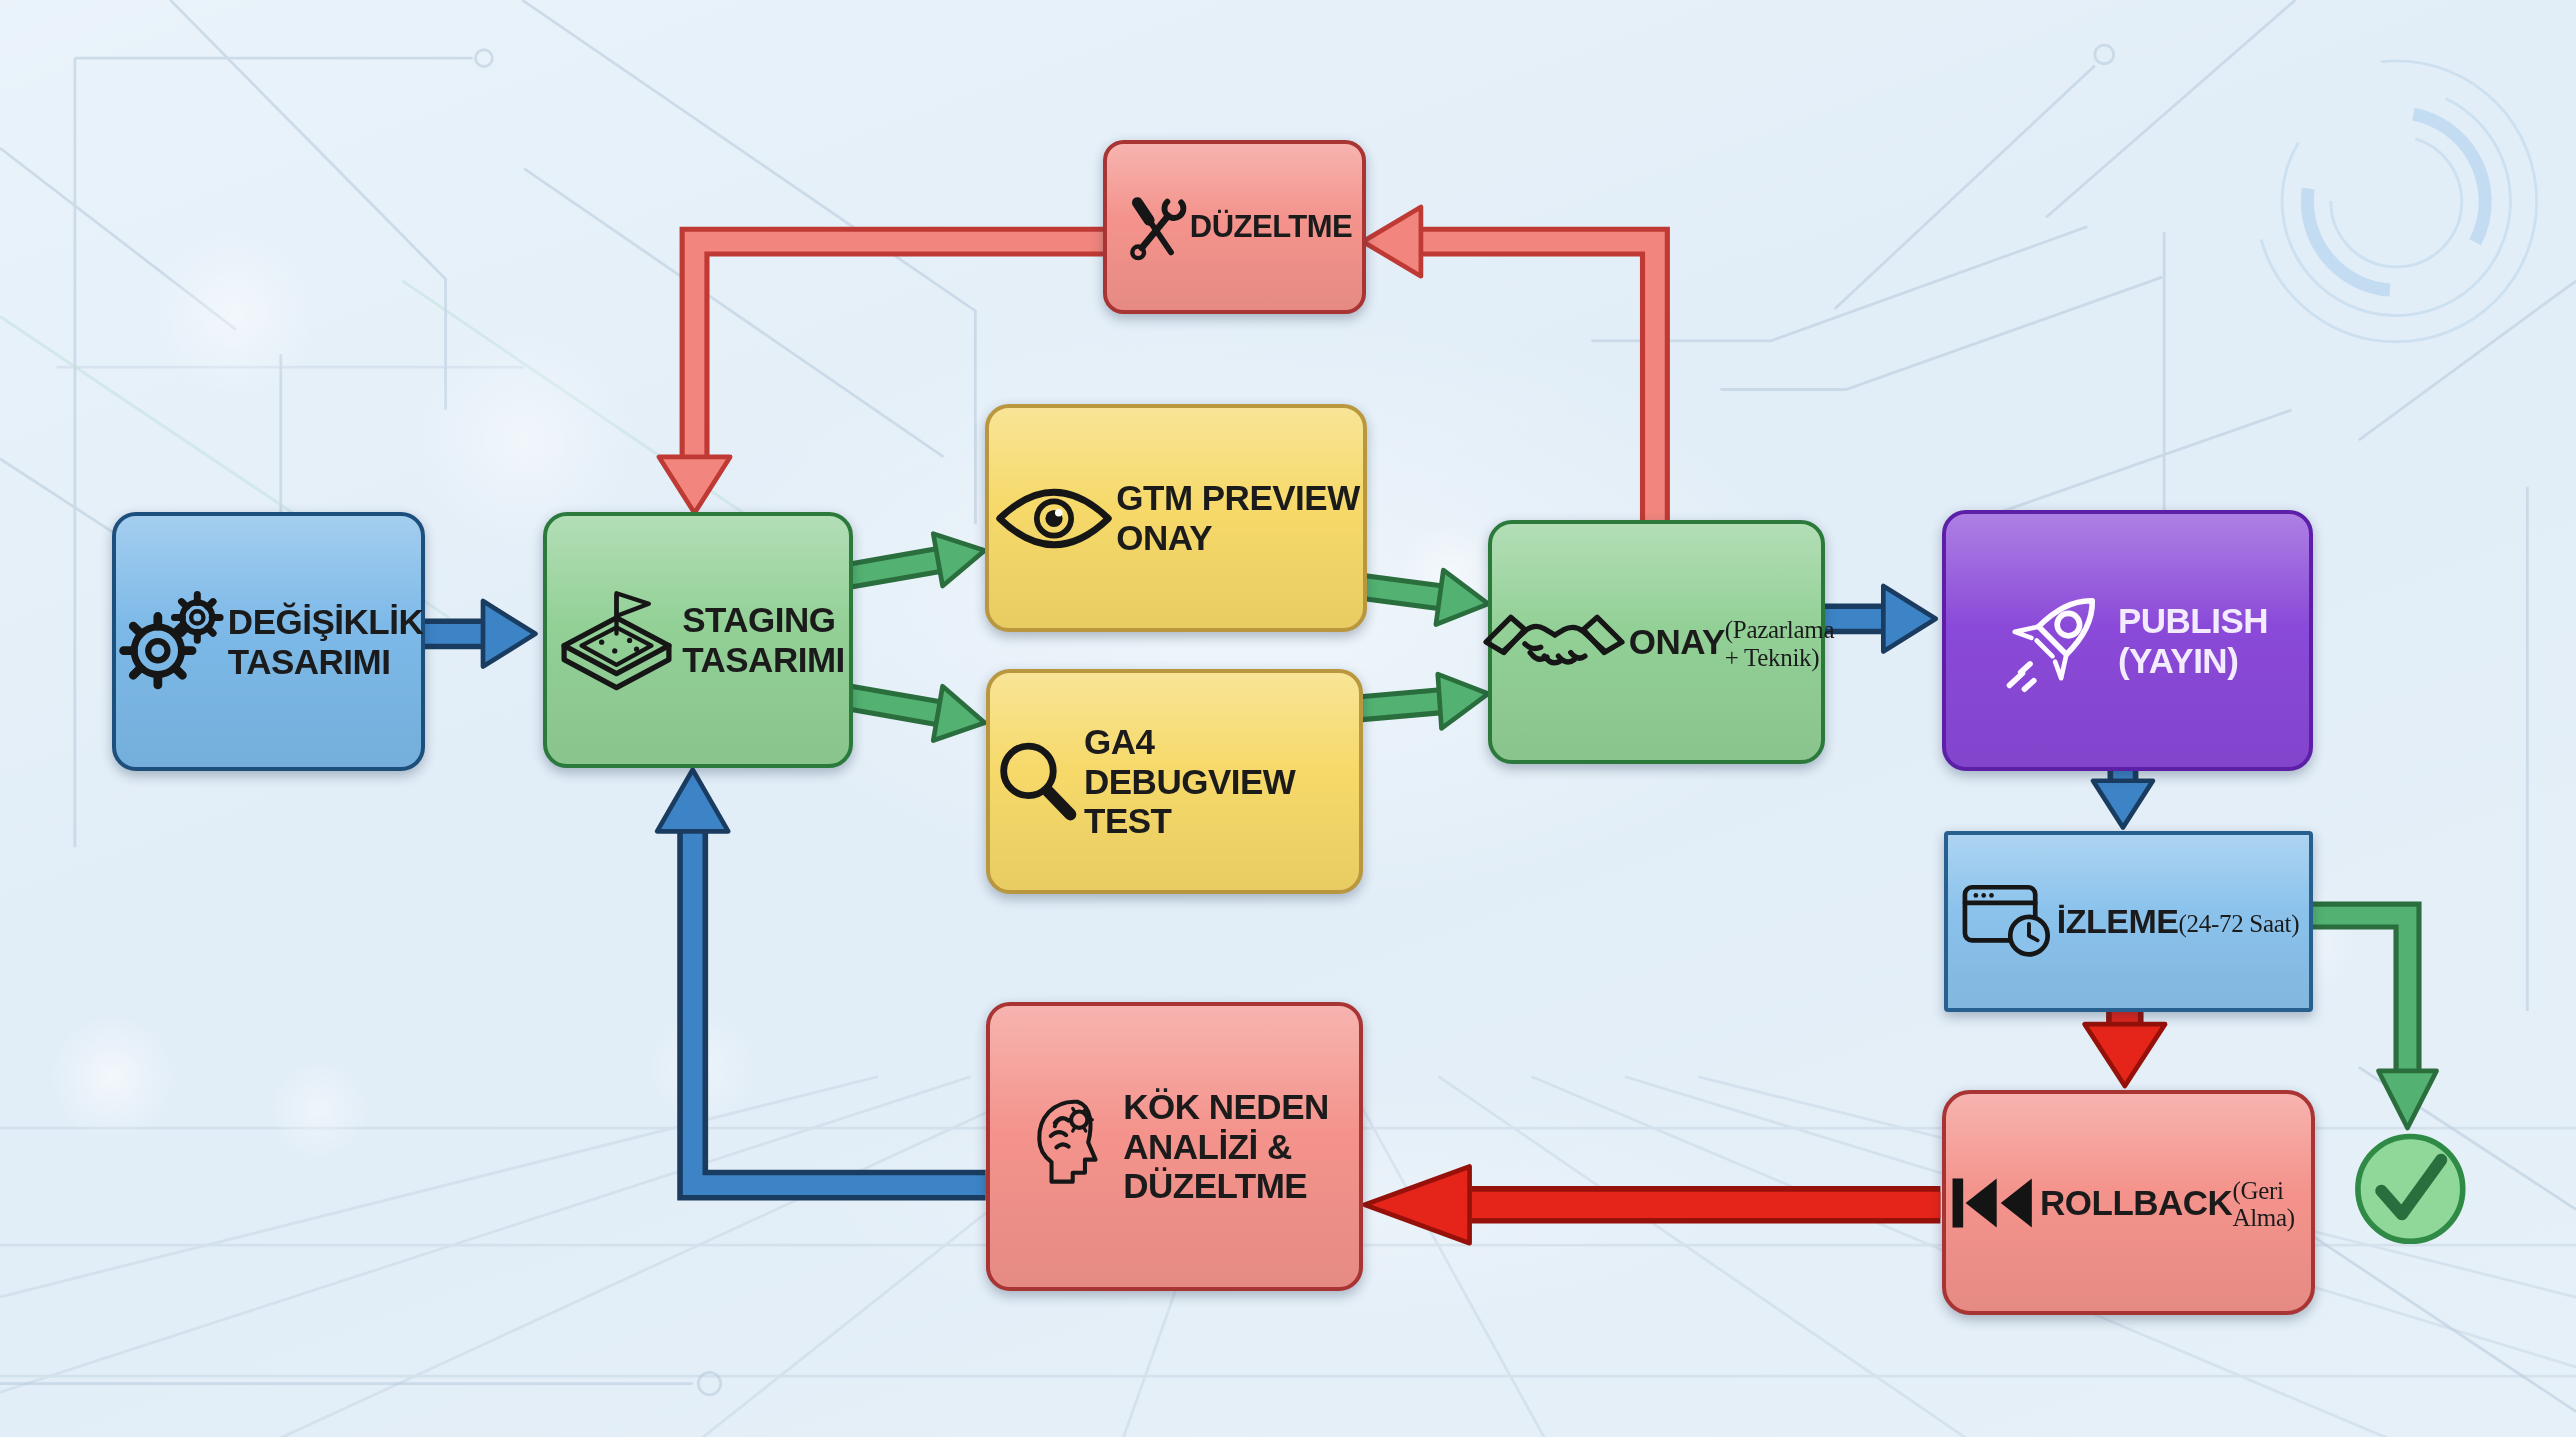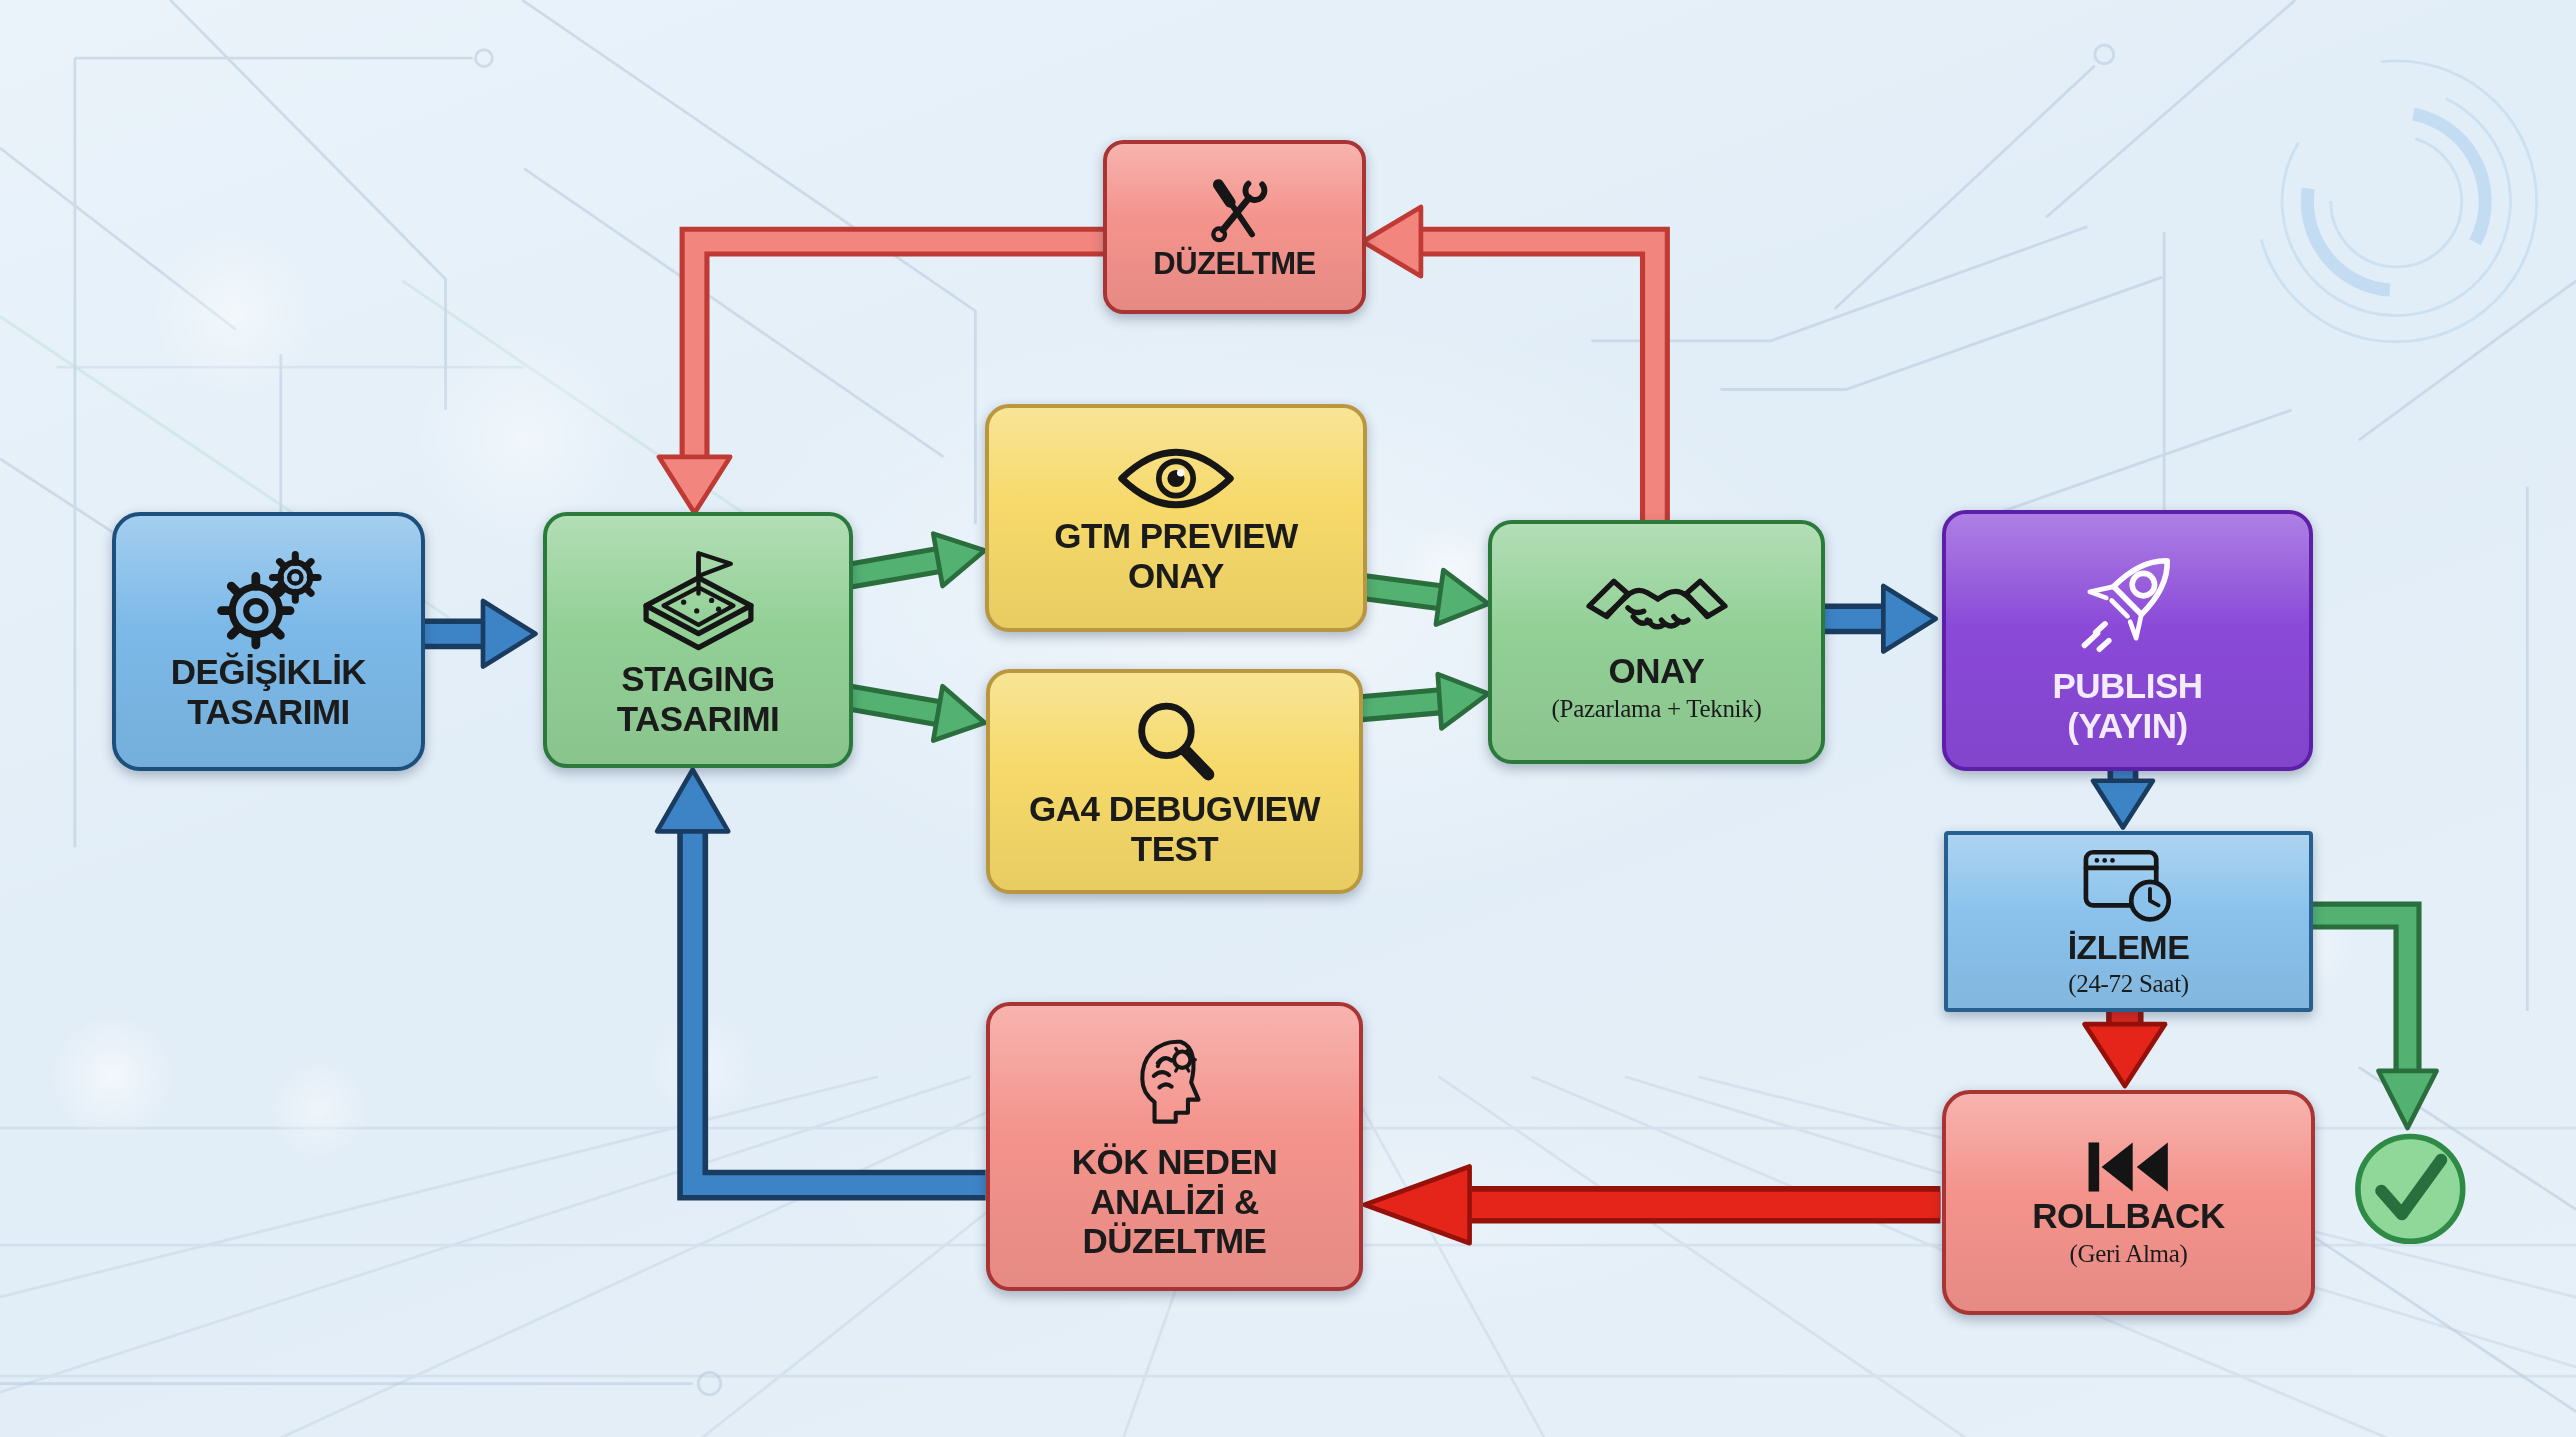--- a/index.html
+++ b/index.html
@@ -2,30 +2,30 @@
 <html style="font-size:15px"><head>
 <meta charset="utf-8">
 <style>
   html,body{margin:0;padding:0;background:#dfeaf4;}
   #stage{position:relative;width:2576px;height:1438px;overflow:hidden;
          background:linear-gradient(160deg,#eaf3fa 0%,#e1edf7 45%,#e6f0f8 100%);
          font-family:"Liberation Sans","DejaVu Sans",sans-serif;}
   #bg,#arrows{position:absolute;left:0;top:0;width:2576px;height:1438px;}
   #bg{z-index:0;} #arrows{z-index:2;}
 
-  .node{position:absolute;z-index:3;display:flex;flex-direction:column;align-items:center;
-        justify-content:center;border:4.7px solid #000;border-radius:24px;text-align:center;
+  .node{position:absolute;z-index:3;display:flex;flex-direction:row;align-items:center;
+        justify-content:center;border:4.7px solid #000;border-radius:24px;text-align:left;
         box-shadow:0 4.7px 11.2px rgba(25,45,75,.30);}
   .node .icon{display:flex;align-items:center;justify-content:center;}
   .lbl{font-weight:bold;font-size:35px;line-height:1.14;letter-spacing:-0.5px;white-space:pre-line;}
   .sub{font-weight:normal;font-size:25px;line-height:1.1;margin-top:3.7px;letter-spacing:-0.3px;font-family:Liberation Serif, serif;}
 
   #n-duzeltme  {left:1103px;top:140px;width:255px;height:166px;border-radius:20.6px;}
   #n-duzeltme .lbl{font-size:31px;}
-  #n-degisiklik{left:112px; top:512px;width:305px;height:251px;border-radius:28px;}
+  #n-degisiklik{left:112px; top:512px;width:305px;height:251px;}
   #n-staging   {left:543px; top:512px;width:302px;height:248px;}
   #n-gtm       {left:985px;top:404px;width:374px;height:220px;}
   #n-ga4       {left:986px;top:669px;width:369px;height:217px;}
   #n-onay      {left:1488px;top:520px;width:329px;height:236px;}
   #n-publish   {left:1942px;top:510px;width:363px;height:253px;}
   #n-izleme    {left:1944px;top:831px;width:361px;height:173px;border-radius:4px;}
   #n-izleme .lbl{font-size:34px;}
   #n-rollback  {left:1942px;top:1090px;width:365px;height:217px;border-radius:28px;}
   #n-kokneden  {left:986px;top:1002px;width:369px;height:281px;}
 

